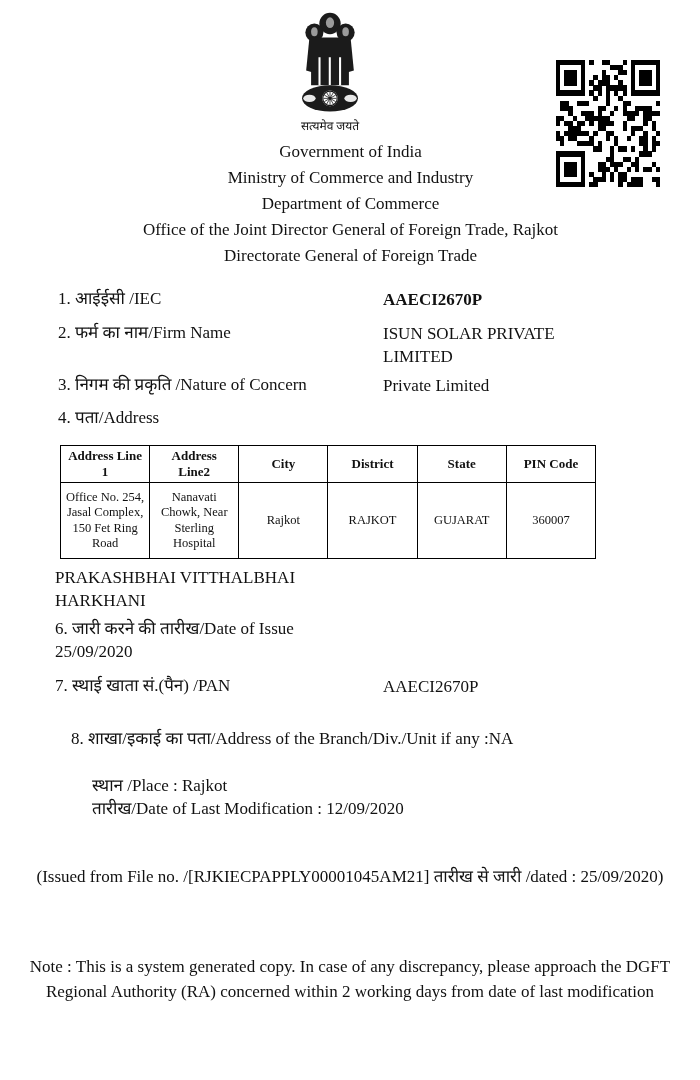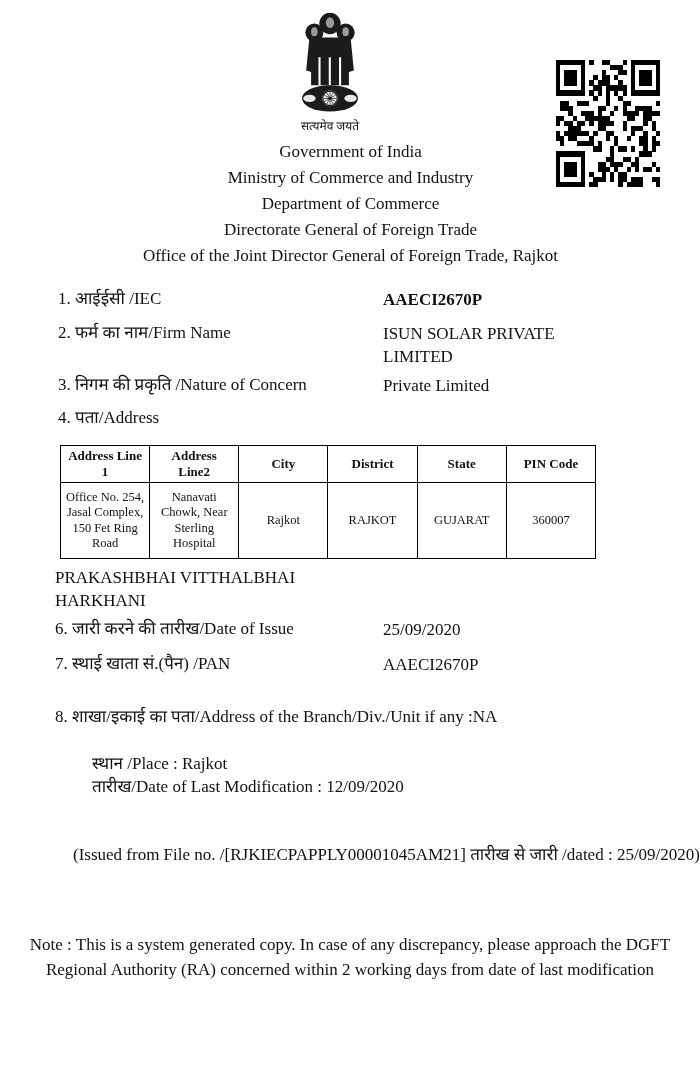--- a/index.html
+++ b/index.html
@@ -23,43 +23,43 @@
   .header-lines div { line-height: 26px; white-space: nowrap; }
 
   .fields { margin: 19px 0 0 58px; }
   .field-row { display: flex; align-items: flex-start; }
   .flabel { width: 325px; flex: none; line-height: 22px; }
   .fvalue { width: 262px; line-height: 23px; }
   .bold { font-weight: bold; }
   .mb11 { margin-bottom: 11px; }
   .mb10 { margin-bottom: 10px; }
   .mb6  { margin-bottom: 6px;  }
-  .mb12 { margin-bottom: 12px; }
+  .mb12 { margin-bottom: 12px; flex-direction: column; }
   .mb16 { margin-bottom: 16px; }
 
   table.addr {
     border-collapse: collapse; margin: 0 0 7px 60px; width: 536px;
     table-layout: fixed;
     border-radius: 17px;
   }
   table.addr th, table.addr td {
     border: 1.6px solid #000; text-align: center; vertical-align: middle;
     padding: 2px 4px;
   }
   table.addr th { font-size: 13px; height: 25px; }
   table.addr td { font-size: 12.5px; height: 76px; line-height: 15.5px; }
 
   .fields2 { margin-left: 55px; }
   .fields2 .flabel { width: 328px; }
 
-  .branch-line { margin: 30px 0 0 55px; line-height: 22px; }
+  .branch-line { margin: 30px 0 0 71px; line-height: 22px; }
 
   .place-block { margin: 24px 0 0 92px; line-height: 23px; }
 
-  .issued-line { margin-top: 46px; text-align: right; line-height: 22px; }
+  .issued-line { margin-top: 46px; text-align: center; line-height: 22px; }
 
   .note-block { margin: 66px auto 0 auto; width: 690px; text-align: center; line-height: 25px; }
 </style>
 </head>
 <body>
 
 <div class="page">
 
   <div class="qr-box">
     <svg id="qr-svg" viewBox="0 0 25 25" preserveAspectRatio="none" shape-rendering="crispEdges">
@@ -396,22 +396,22 @@
         </g>
         <circle cx="45" cy="108" r="1.6" fill="#1b1b1b"></circle>
       </svg>
       <div class="emblem-caption">सत्यमेव जयते</div>
     </div>
 
     <div class="header-lines">
       <div>Government of India</div>
       <div>Ministry of Commerce and Industry</div>
       <div>Department of Commerce</div>
+      <div>Office of the Joint Director General of Foreign Trade, Rajkot</div>
       <div>Directorate General of Foreign Trade</div>
-      <div>Office of the Joint Director General of Foreign Trade, Rajkot</div>
     </div>
   </div>
 
   <div class="fields">
     <div class="field-row mb11">
       <div class="flabel">1. आईईसी /IEC</div>
       <div class="fvalue bold">AAECI2670P</div>
     </div>
     <div class="field-row mb6">
       <div class="flabel">2. फर्म का नाम/Firm Name</div>

